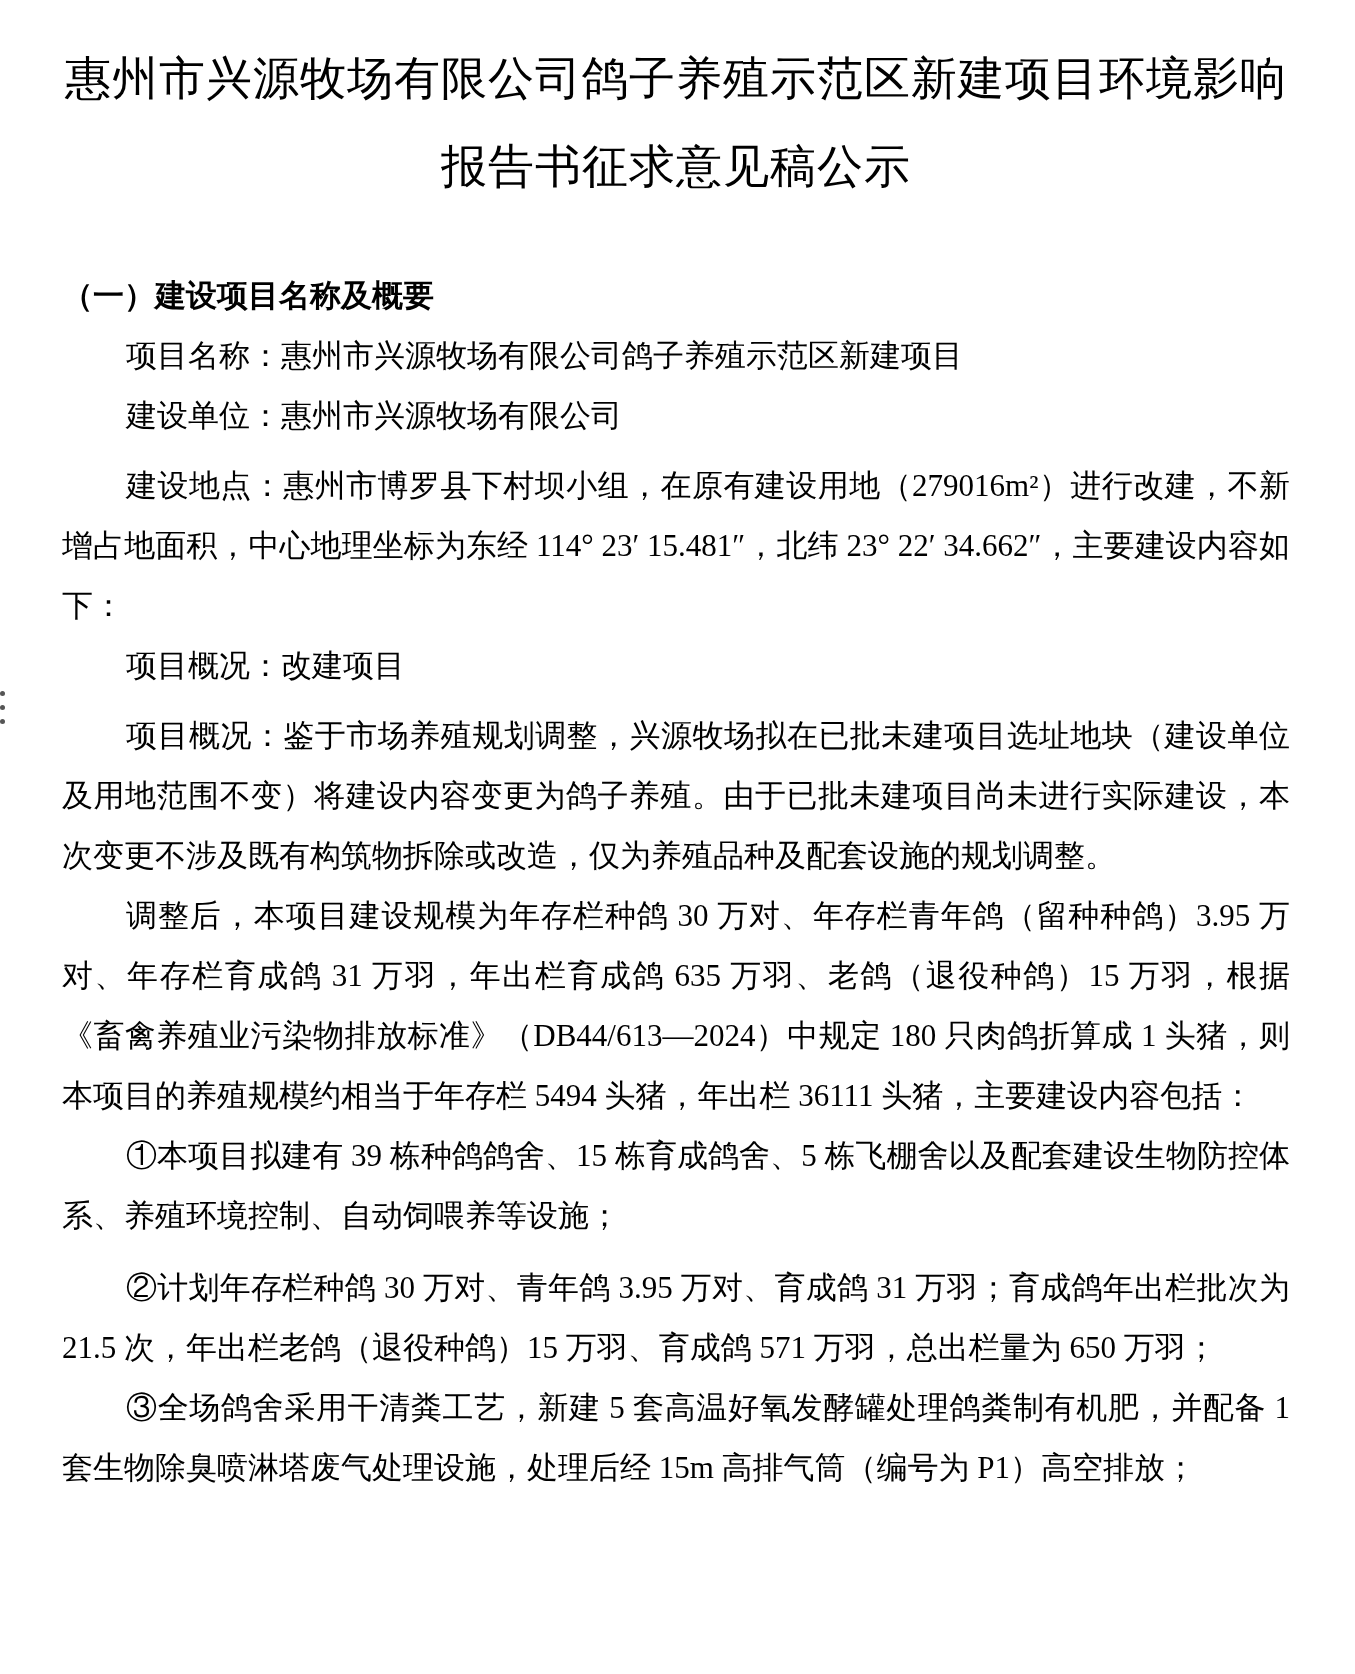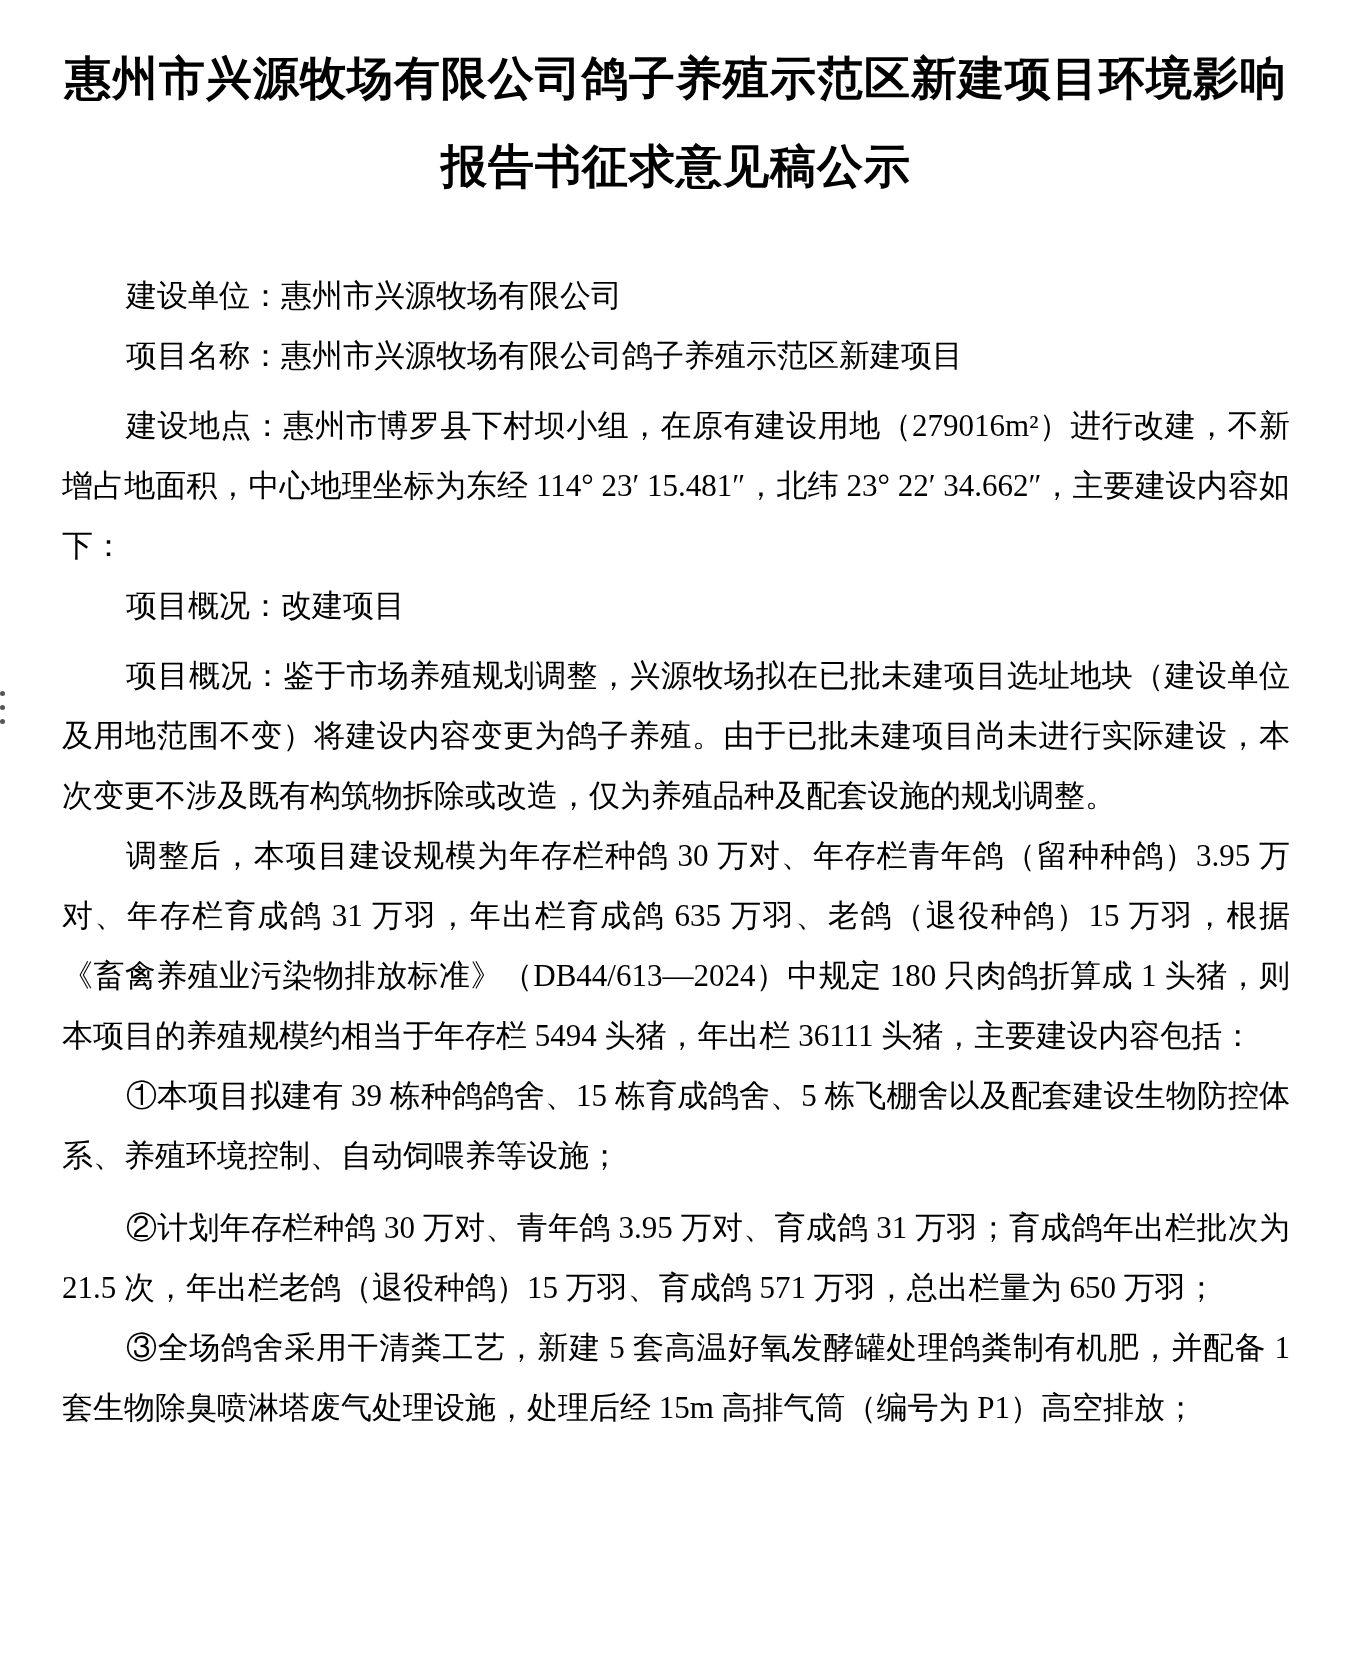--- a/index.html
+++ b/index.html
@@ -19,21 +19,21 @@
     width: 1355px;
     height: 1674px;
     box-sizing: border-box;
     padding: 0 65px 0 62px;
     background: #ffffff;
   }
   .doc-title {
     margin: 34px 0 0 0;
     font-size: 46px;
     line-height: 88px;
-    font-weight: bold;
+    font-weight: normal;
     text-align: center;
     font-family: "Liberation Sans", "DejaVu Sans", sans-serif;
     letter-spacing: 1px;
   }
   .doc-body {
     margin-top: 56px;
     font-size: 31px;
     line-height: 60px;
   }
   .para {
@@ -73,22 +73,23 @@
 
   <div class="edge-dots">
     <i></i>
       <i></i>
       <i></i>
   </div>
 
   <h1 class="doc-title">惠州市兴源牧场有限公司鸽子养殖示范区新建项目环境影响报告书征求意见稿公示</h1>
 
   <div class="doc-body">
+    <p class="para heading">（一）建设项目名称及概要</p>
+    <p class="para">项目名称：惠州市兴源牧场有限公司鸽子养殖示范区新建项目</p>
     <p class="para">建设单位：惠州市兴源牧场有限公司</p>
-    <p class="para">项目名称：惠州市兴源牧场有限公司鸽子养殖示范区新建项目</p>
     <p class="para gap-sm">建设地点：惠州市博罗县下村坝小组，在原有建设用地（279016m²）进行改建，不新增占地面积，中心地理坐标为东经 114° 23′ 15.481″，北纬 23° 22′ 34.662″，主要建设内容如下：</p>
     <p class="para">项目概况：改建项目</p>
     <p class="para gap-sm">项目概况：鉴于市场养殖规划调整，兴源牧场拟在已批未建项目选址地块（建设单位及用地范围不变）将建设内容变更为鸽子养殖。由于已批未建项目尚未进行实际建设，本次变更不涉及既有构筑物拆除或改造，仅为养殖品种及配套设施的规划调整。</p>
     <p class="para">调整后，本项目建设规模为年存栏种鸽 30 万对、年存栏青年鸽（留种种鸽）3.95 万对、年存栏育成鸽 31 万羽，年出栏育成鸽 635 万羽、老鸽（退役种鸽）15 万羽，根据《畜禽养殖业污染物排放标准》（DB44/613—2024）中规定 180 只肉鸽折算成 1 头猪，则本项目的养殖规模约相当于年存栏 5494 头猪，年出栏 36111 头猪，主要建设内容包括：</p>
     <p class="para">①本项目拟建有 39 栋种鸽鸽舍、15 栋育成鸽舍、5 栋飞棚舍以及配套建设生物防控体系、养殖环境控制、自动饲喂养等设施；</p>
     <p class="para gap-md">②计划年存栏种鸽 30 万对、青年鸽 3.95 万对、育成鸽 31 万羽；育成鸽年出栏批次为 21.5 次，年出栏老鸽（退役种鸽）15 万羽、育成鸽 571 万羽，总出栏量为 650 万羽；</p>
     <p class="para">③全场鸽舍采用干清粪工艺，新建 5 套高温好氧发酵罐处理鸽粪制有机肥，并配备 1 套生物除臭喷淋塔废气处理设施，处理后经 15m 高排气筒（编号为 P1）高空排放；</p>
   </div>
 
 </div>

